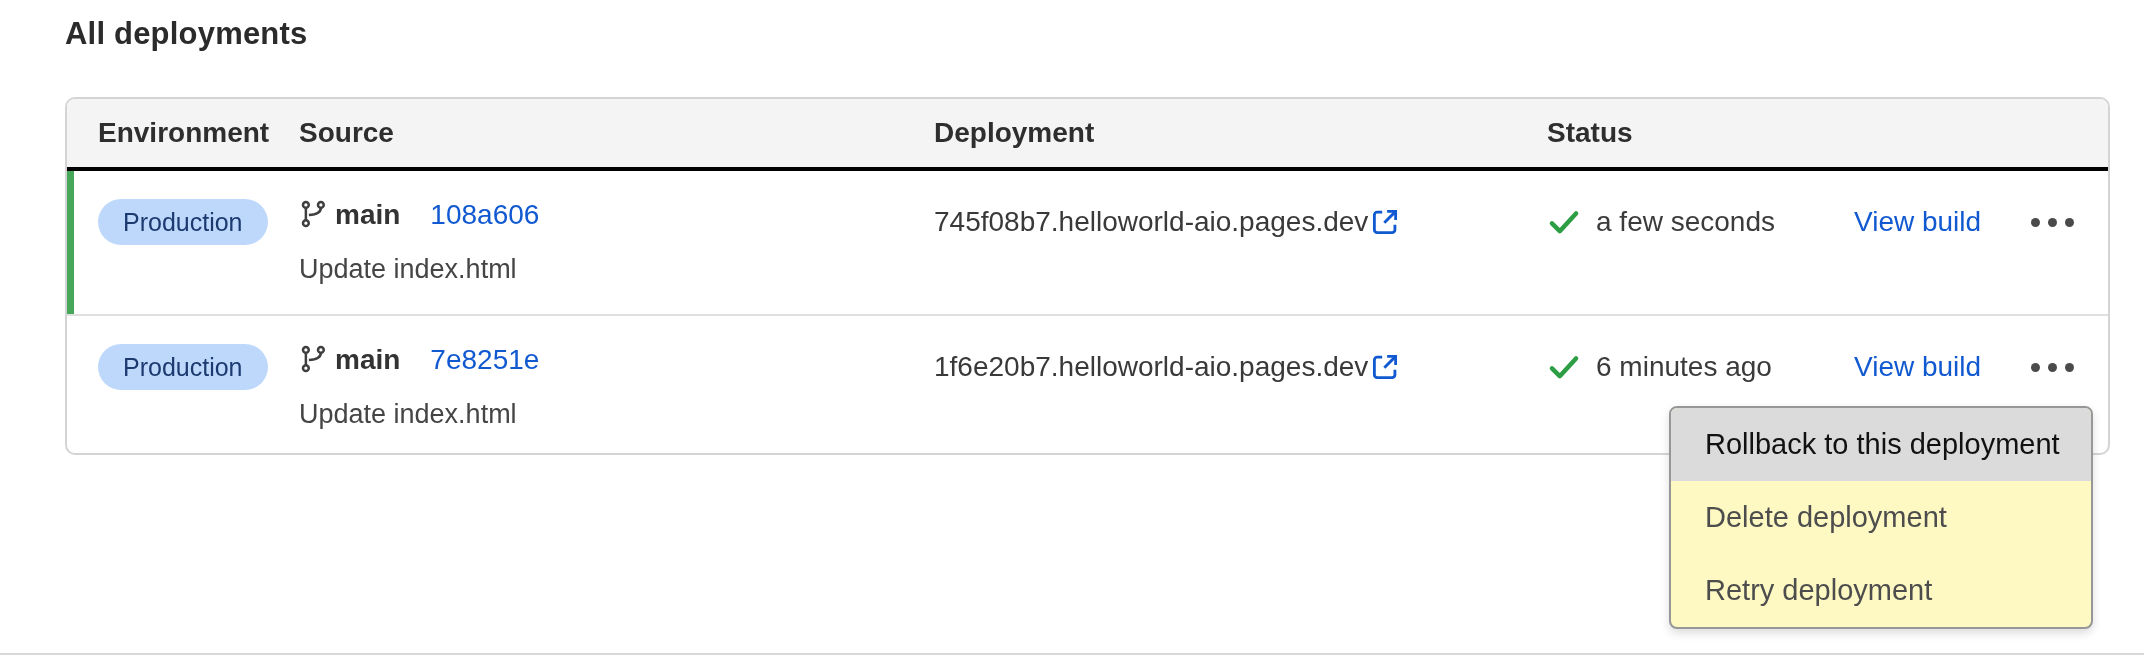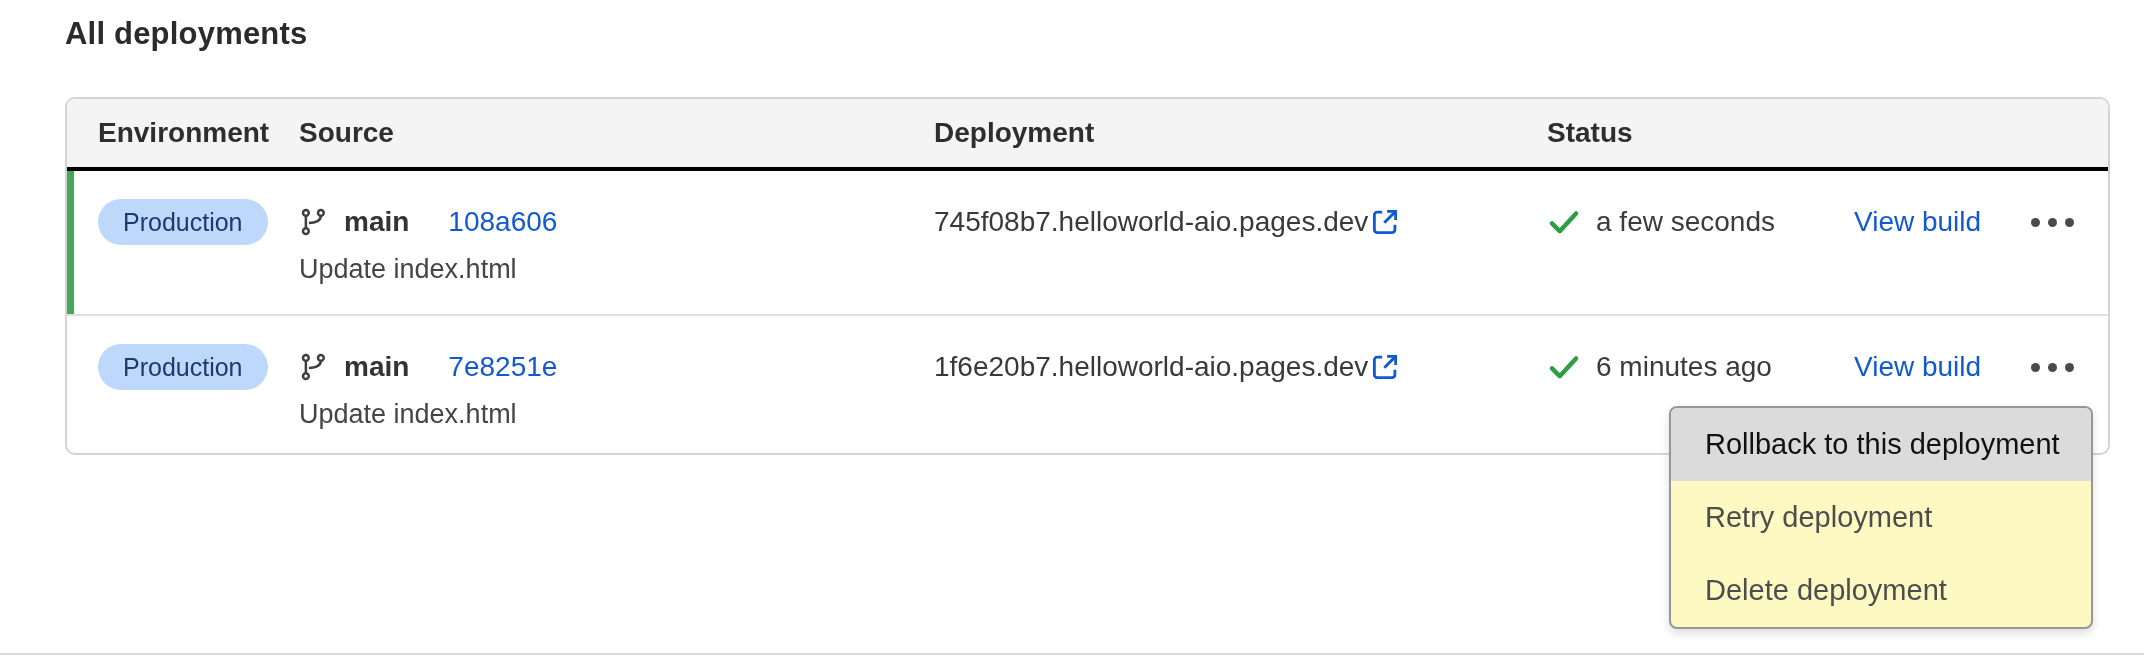--- a/index.html
+++ b/index.html
@@ -68,21 +68,21 @@
     align-items:center;
     height:46px;
     padding:0 25px;
     border-radius:23px;
     background:#bed8fb;
     color:#1c3a70;
     font-size:25px;
   }
 
   .cell-source { width:635px; }
-  .source-line1 { display:flex; align-items:center; height:46px; gap:15px; }
+  .source-line1 { display:flex; align-items:flex-start; height:46px; gap:6px; }
   .branch-name  { font-weight:700; font-size:28px; color:#333; }
   .commit-link  { font-size:28px; color:#1159d1; margin-left:24px; cursor:pointer; }
   .source-line2 { margin-top:9px; font-size:27px; color:#454545; }
 
   .cell-deploy { width:613px; }
   .deploy-line { display:flex; align-items:center; height:46px; }
   .deploy-url  { font-size:28px; color:#393939; }
   .ext-link-btn { display:flex; align-items:center; cursor:pointer; }
 
   .cell-status { flex:1; display:flex; align-items:flex-start; }
@@ -241,17 +241,17 @@
           <span class="dot"></span>
           <span class="dot"></span>
       </span>
     </div>
   </div>
 
 </div>
 
 <div class="context-menu">
   <div class="menu-item highlighted">Rollback to this deployment</div>
+  <div class="menu-item">Delete deployment</div>
   <div class="menu-item">Retry deployment</div>
-  <div class="menu-item">Delete deployment</div>
 </div>
 
 <div class="bottom-divider"></div>
 
 </body></html>

